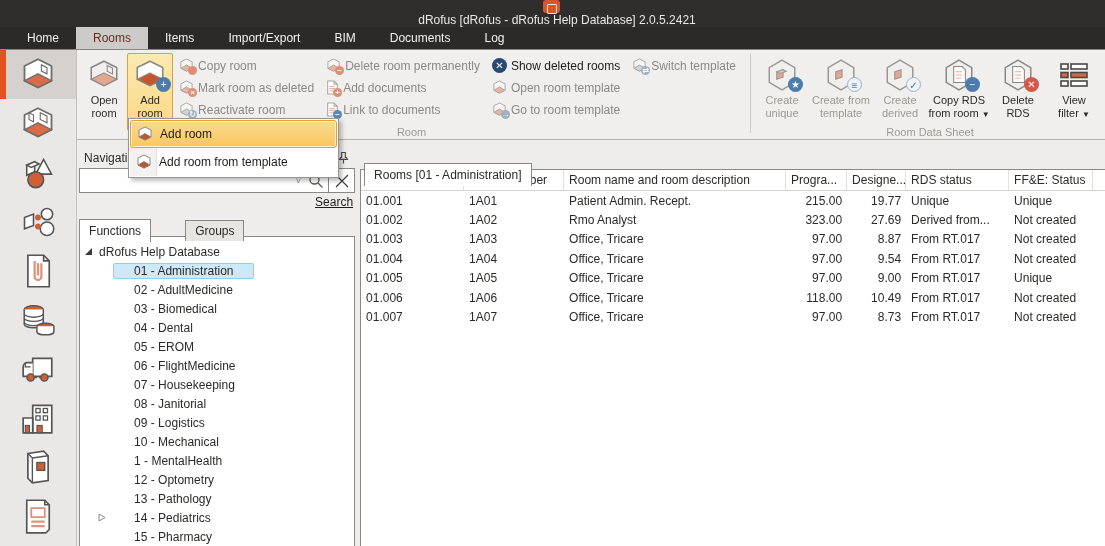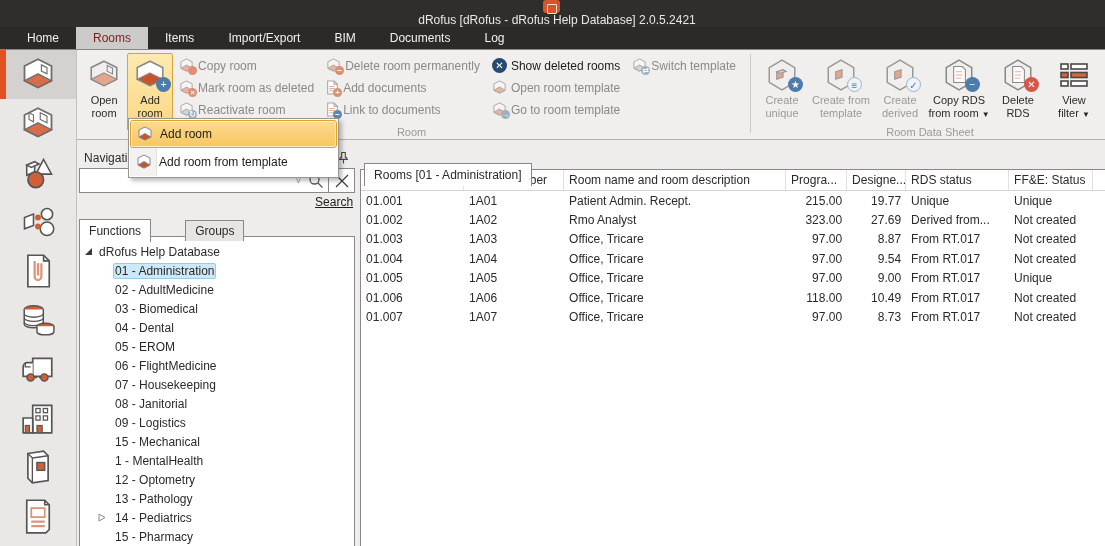--- a/index.html
+++ b/index.html
@@ -80,21 +80,21 @@
   .search-link { color:#1d1c1b; text-decoration:underline;margin-top:8px; }
   .nav-tabs { display:flex; margin-top:11px; height:22px; position:relative; z-index:2;gap:32px; }
   .nav-tab { padding:3px 9px 0 9px; border:1px solid #8a8886; border-bottom:none; background:#e7e5e2;
     margin-right:2px; height:21px; }
   .nav-tab.active { background:#fff; height:23px; margin-top:-1px; padding-top:4px; }
   .tree-box { position:absolute; left:0; right:0; top:89px; bottom:-2px; border:1px solid #8a8886;
     background:#fff; overflow:hidden; padding-top:5px; }
   .tree-row { height:19px; display:flex; align-items:center; }
   .tree-row .expander { width:16px; text-align:center; flex:none; display:flex; align-items:center; justify-content:center; }
   .tree-root-label { padding:0 3px; }
-  .tree-item { margin-left:33px; padding:0 1px; border:1px solid transparent; border-radius:2px; }
+  .tree-item { margin-left:33px; padding:0 20px; border:1px solid transparent; border-radius:2px; }
   .tree-item.selected { background:#cde9f8; border-color:#94cdf0; }
 
   
   .table-panel { position:absolute; left:283px; top:7px; right:0; bottom:-2px; }
   .rooms-tab { position:absolute; left:4px; top:16px; height:23px; background:#fff; border:1px solid #8a8886;
     border-bottom:none; z-index:2; display:flex; align-items:center; padding:0 9px; }
   .grid-box { position:absolute; left:0; right:-1px; top:22px; bottom:0; border:1px solid #8a8886; background:#fff; }
   .grid-header { display:grid; grid-template-columns:103px 100px 222px 61px 59px 103px 84px; height:21px;
     border-bottom:1px solid #d7d4d2; }
   .grid-header .hcell { display:flex; align-items:center; padding:0 5px; border-right:1px solid #e3e1df;
@@ -514,21 +514,21 @@
             <div class="tree-row">
               <span class="tree-item">07 - Housekeeping</span>
             </div>
             <div class="tree-row">
               <span class="tree-item">08 - Janitorial</span>
             </div>
             <div class="tree-row">
               <span class="tree-item">09 - Logistics</span>
             </div>
             <div class="tree-row">
-              <span class="tree-item">15 - Mechanical</span>
+              <span class="tree-item">10 - Mechanical</span>
             </div>
             <div class="tree-row">
               <span class="tree-item">1 - MentalHealth</span>
             </div>
             <div class="tree-row">
               <span class="tree-item">12 - Optometry</span>
             </div>
             <div class="tree-row">
               <span class="tree-item">13 - Pathology</span>
             </div>

